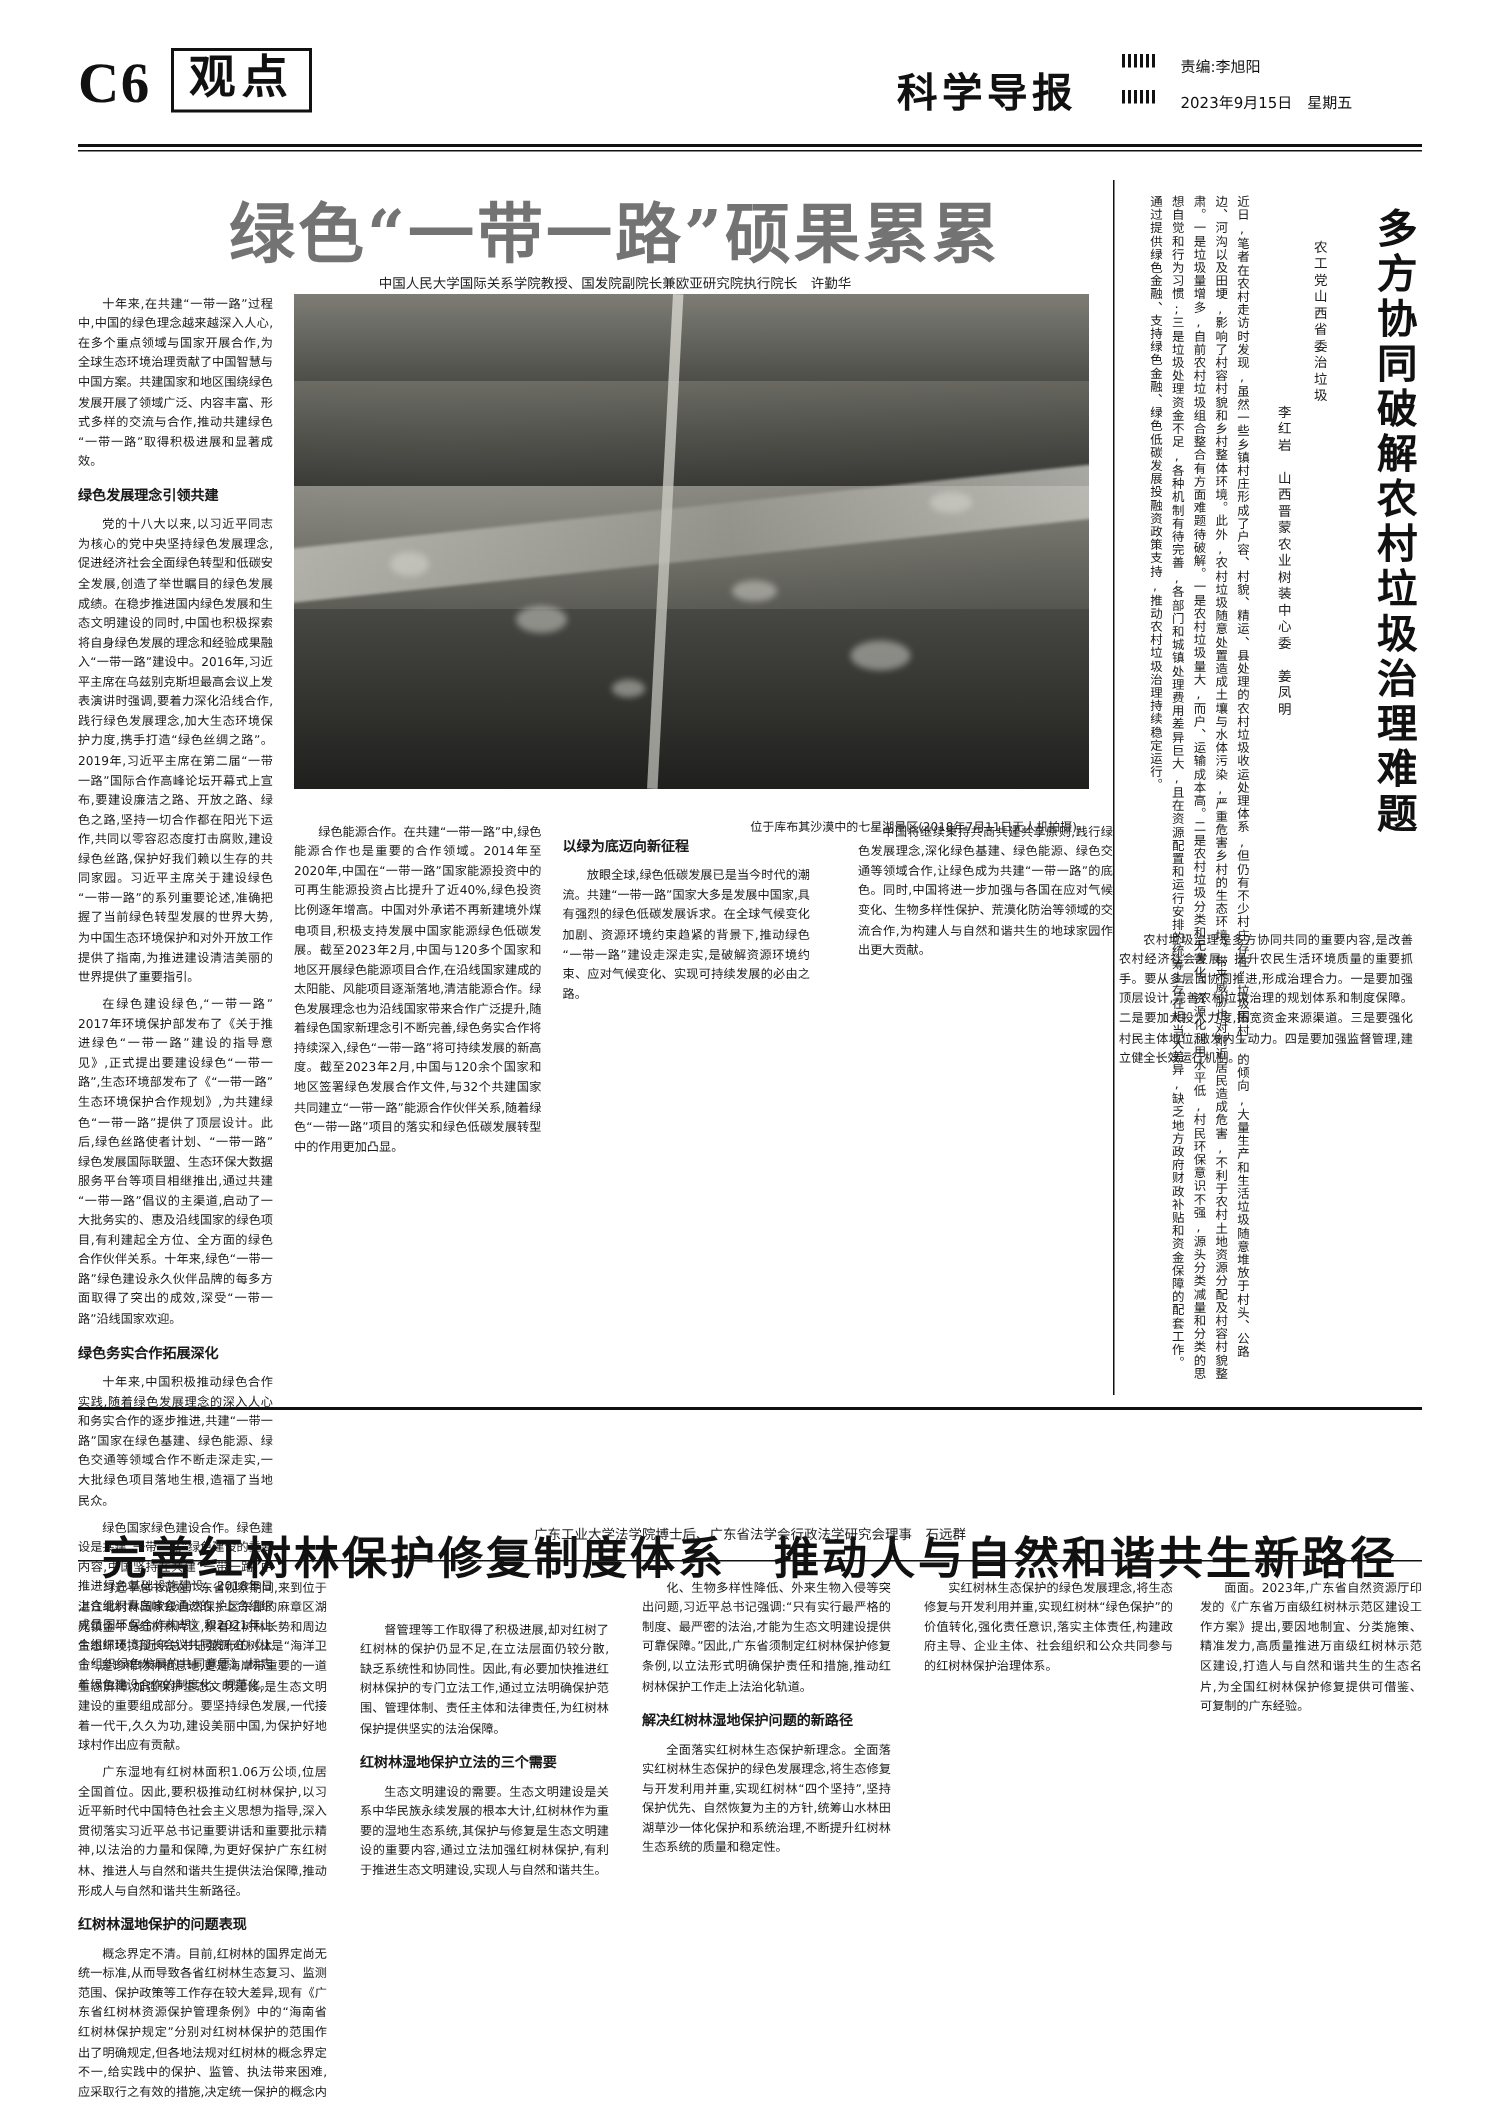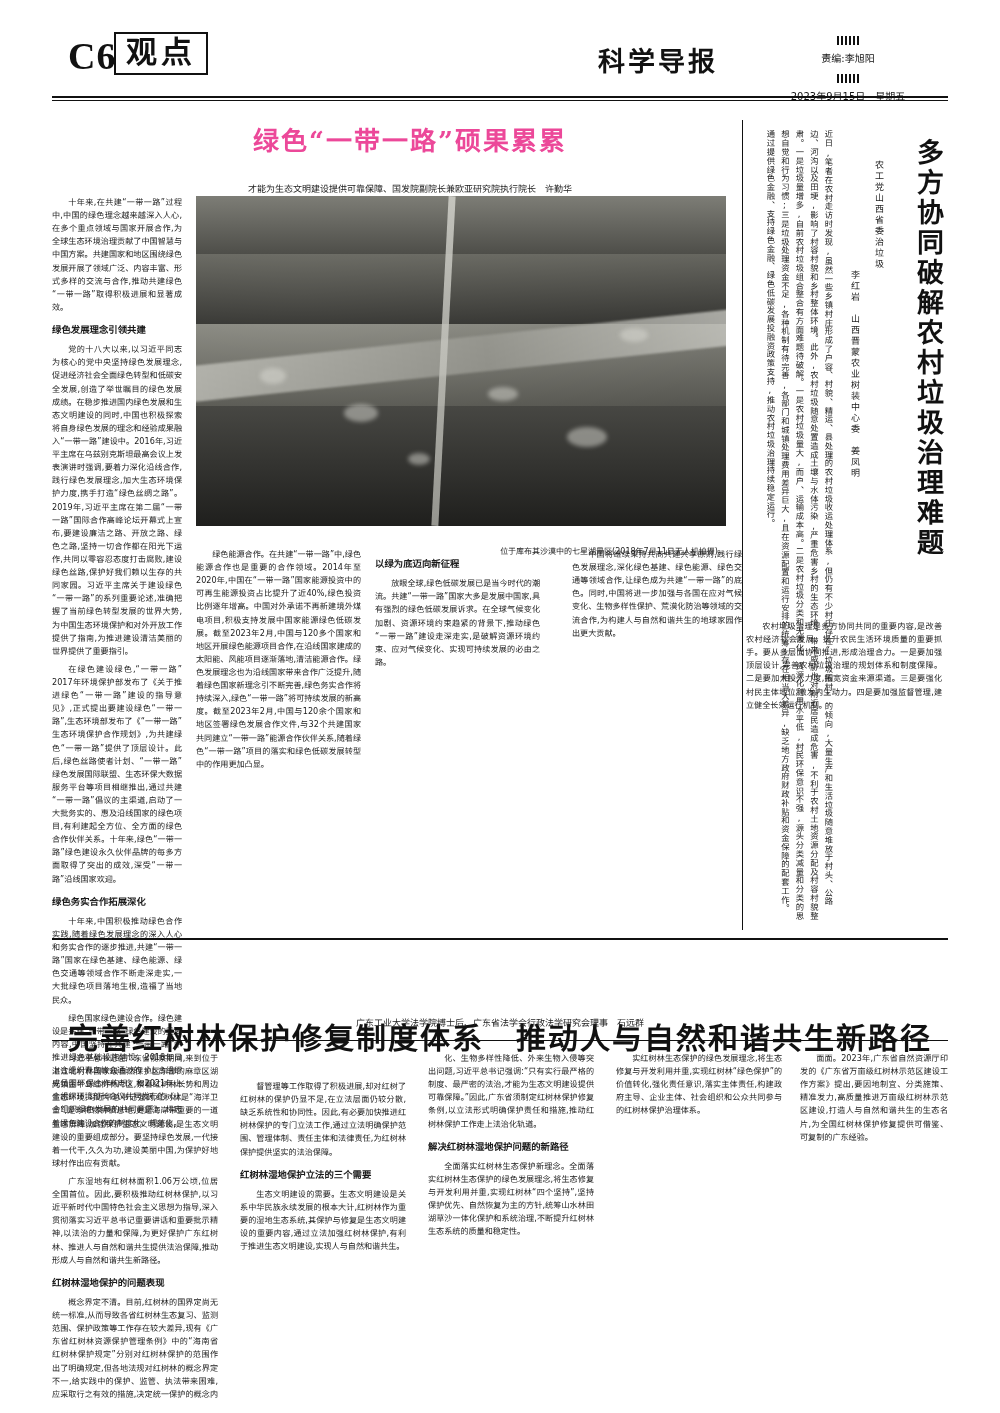--- a/index.html
+++ b/index.html
@@ -7,21 +7,21 @@
     width:1000px;height:1413px;
     font-family:"Liberation Serif","DejaVu Serif",serif;
     color:#111;
     -webkit-font-smoothing:antialiased;
   }
   .page{position:relative;width:1000px;height:1413px;overflow:hidden;background:#fff;}
 
   
   .masthead{position:absolute;left:52px;top:34px;width:896px;height:52px;}
   .folio{
-    position:absolute;left:16px;top:0;
+    position:absolute;left:0;top:0;
     font-family:"Liberation Serif",serif;
     font-size:38px;font-weight:700;letter-spacing:1px;color:#111;
   }
   .sectionbox{
     position:absolute;left:62px;top:-2px;
     border:2.5px solid #111;padding:2px 10px 4px 10px;
     font-family:"DejaVu Sans","Liberation Sans",sans-serif;
     font-size:31px;font-weight:700;letter-spacing:4px;color:#111;
     line-height:1.05;
   }
@@ -29,21 +29,21 @@
     position:absolute;right:230px;top:6px;
     font-family:"DejaVu Serif",serif;
     font-size:27px;font-weight:700;letter-spacing:3px;color:#111;
     white-space:nowrap;
   }
   .mast-right{
     position:absolute;right:0;top:2px;width:200px;
     font-family:"DejaVu Sans","Liberation Sans",sans-serif;
     font-size:10px;color:#111;text-align:left;
   }
-  .mast-right .ln{display:flex;align-items:center;gap:5px;margin-bottom:9px;flex-direction:column;}
+  .mast-right .ln{display:flex;align-items:flex-start;gap:17px;margin-bottom:9px;}
   .mast-right .bars{
     display:inline-block;width:22px;height:9px;
     background:repeating-linear-gradient(to right,#111 0 2px,#fff 2px 4px);
   }
   .mast-rule{
     position:absolute;left:52px;top:96px;width:896px;height:0;
     border-top:2px solid #111;
   }
   .mast-rule2{
     position:absolute;left:52px;top:100px;width:896px;height:0;
@@ -63,21 +63,21 @@
   .col h4{
     margin:9px 0 5px 0;font-size:9.4px;font-weight:700;text-indent:0;
     font-family:Liberation Mono, monospace;
   }
 
   
   .a1-title{
     position:absolute;left:150px;top:120px;width:520px;
     text-align:center;
     font-family:"DejaVu Serif","Liberation Serif",serif;
-    font-size:26px;font-weight:700;letter-spacing:2px;color:#ec4899;
+    font-size:44px;font-weight:700;letter-spacing:2px;color:#737373;
   }
   .a1-byline{
     position:absolute;left:150px;top:182px;width:520px;
     text-align:center;font-size:9px;color:#222;
     font-family:"DejaVu Sans","Liberation Sans",sans-serif;
   }
 
   .photo{
     position:absolute;left:196px;top:196px;width:530px;height:330px;
     background:
@@ -170,21 +170,21 @@
       <div class="ln">
           <span class="bars"></span>
           <span>2023年9月15日　星期五</span>
         </div>
     </div>
   </div>
   <div class="mast-rule"></div>
   <div class="mast-rule2"></div>
 
   <div class="a1-title">绿色“一带一路”硕果累累</div>
-  <div class="a1-byline">才能为生态文明建设提供可靠保障、国发院副院长兼欧亚研究院执行院长　许勤华</div>
+  <div class="a1-byline">中国人民大学国际关系学院教授、国发院副院长兼欧亚研究院执行院长　许勤华</div>
 
   <div class="photo">
     <div class="band b1"></div>
       <div class="band b2"></div>
       <div class="band b3"></div>
       <div class="band b4"></div>
     <div class="river"></div>
       <div class="road"></div>
     <div class="spot" style="left:12%;top:52%;width:26px;height:16px;"></div>
     <div class="spot" style="left:28%;top:63%;width:34px;height:18px;"></div>

